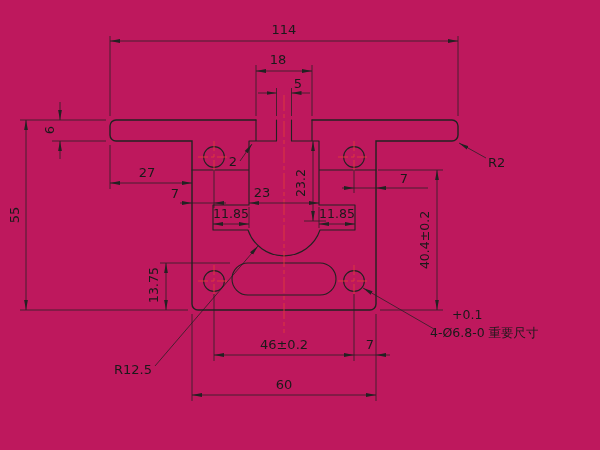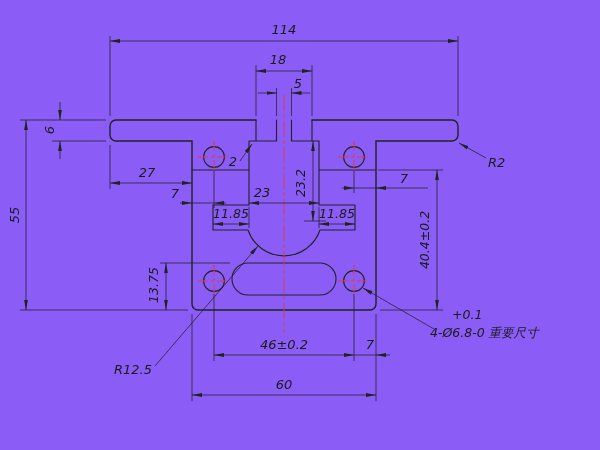--- a/index.html
+++ b/index.html
@@ -1,18 +1,18 @@
 <!DOCTYPE html>
 <html><head>
 <meta charset="utf-8">
 <style>
   html,body{margin:0;padding:0;background:#f4f4f4;}
   .sheet{
-    width:600px;height:450px;background:#8b5cf6;position:relative;
-    font-family:"DejaVu Sans", sans-serif;overflow:hidden;font-style:italic;
+    width:600px;height:450px;background:#be185d;position:relative;
+    font-family:"DejaVu Sans", sans-serif;overflow:hidden;
   }
   svg{display:block;}
   text{
     font-family:"DejaVu Sans", sans-serif;
     font-size:13px;
     fill:#1a1a1a;
   }
   .dimtxt{font-size:13px;}
   .small{font-size:12.5px;}
 </style>

